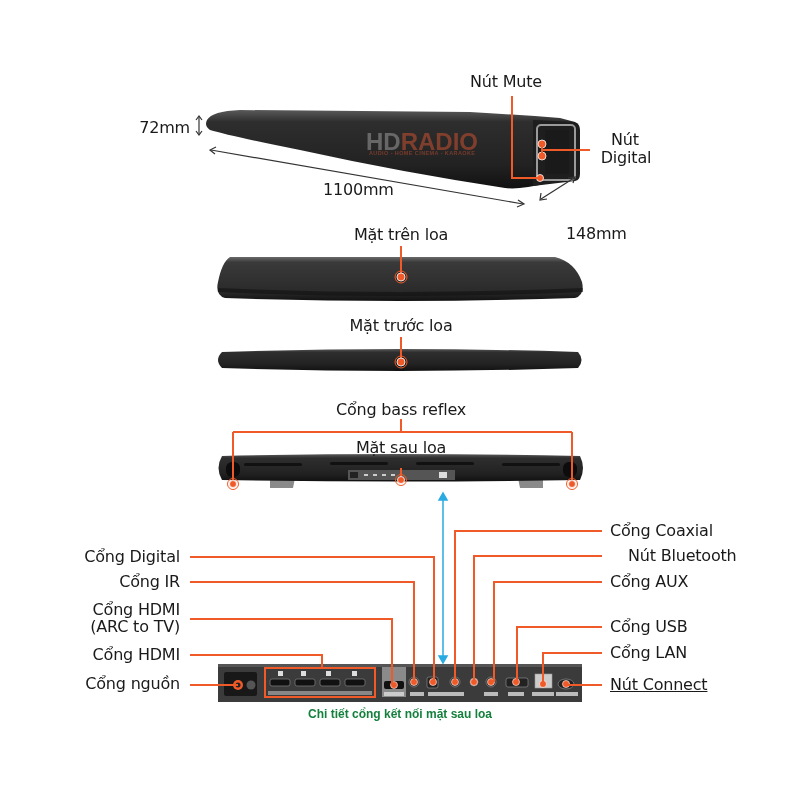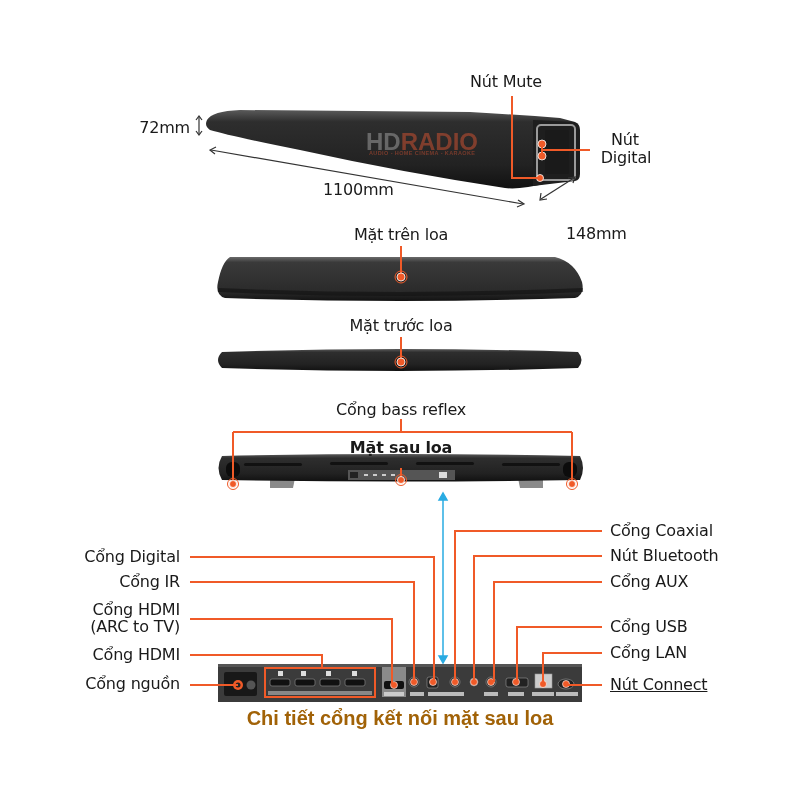--- a/index.html
+++ b/index.html
@@ -3,22 +3,22 @@
 <meta charset="utf-8">
 <style>
   html, body { margin:0; padding:0; background:#ffffff; }
   body { width:800px; height:800px; position:relative; overflow:hidden;
          font-family:"DejaVu Sans", "Liberation Sans", sans-serif; color:#1a1a1a; }
   #stage { position:absolute; left:0; top:0; width:800px; height:800px; }
   .lbl { position:absolute; font-size:16px; line-height:16px; white-space:nowrap; color:#1a1a1a; letter-spacing:-0.2px; }
   .lbl.r { text-align:right; }
   .lbl.c { text-align:center; transform:translateX(-50%); }
   .caption { position:absolute; left:400px; top:707px; transform:translateX(-50%);
-             font-family:"Liberation Sans", sans-serif; font-weight:bold; font-size:20px;
-             color:#a16207; white-space:nowrap; }
+             font-family:"Liberation Sans", sans-serif; font-weight:bold; font-size:12px;
+             color:#15803d; white-space:nowrap; }
   .watermark { position:absolute; left:366px; top:128px; font-family:"Liberation Sans", sans-serif;
                font-weight:bold; font-size:24px; letter-spacing:0px; color:rgba(200,80,50,0.55); }
   .watermark .hd { color:rgba(180,180,180,0.45); }
   .watermark-sub { position:absolute; left:369px; top:150px; font-family:"Liberation Sans", sans-serif;
                    font-weight:bold; font-size:5.5px; letter-spacing:0.4px; color:rgba(200,80,50,0.5); }
 </style>
 </head>
 <body>
 
 <div id="stage">
@@ -206,30 +206,30 @@
   <div class="lbl" style="left:323px;top:182px;">1100mm</div>
   <div class="lbl" style="left:566px;top:190px;margin-top:36px;">148mm</div>
 
   <div class="lbl" style="left:470px;top:74px;">Nút Mute</div>
   <div class="lbl c" style="left:625px;top:132px;">Nút</div>
   <div class="lbl c" style="left:626px;top:150px;">Digital</div>
 
   <div class="lbl c" style="left:401px;top:227px;">Mặt trên loa</div>
   <div class="lbl c" style="left:401px;top:318px;">Mặt trước loa</div>
   <div class="lbl c" style="left:401px;top:402px;">Cổng bass reflex</div>
-  <div class="lbl c" style="left:401px;top:440px;font-weight:bold;">Mặt sau loa</div>
+  <div class="lbl c" style="left:401px;top:440px;">Mặt sau loa</div>
 
   <div class="lbl r" style="left:40px;top:549px;width:140px;">Cổng Digital</div>
   <div class="lbl r" style="left:40px;top:574px;width:140px;">Cổng IR</div>
   <div class="lbl r" style="left:40px;top:602px;width:140px;">Cổng HDMI</div>
   <div class="lbl r" style="left:40px;top:619px;width:140px;">(ARC to TV)</div>
   <div class="lbl r" style="left:40px;top:647px;width:140px;">Cổng HDMI</div>
   <div class="lbl r" style="left:40px;top:676px;width:140px;">Cổng nguồn</div>
 
   <div class="lbl" style="left:610px;top:523px;">Cổng Coaxial</div>
-  <div class="lbl" style="left:610px;top:548px;">Nút Bluetooth</div>
+  <div class="lbl" style="left:628px;top:548px;">Nút Bluetooth</div>
   <div class="lbl" style="left:610px;top:574px;">Cổng AUX</div>
   <div class="lbl" style="left:610px;top:619px;">Cổng USB</div>
   <div class="lbl" style="left:610px;top:645px;">Cổng LAN</div>
   <div class="lbl" style="left:610px;top:677px;text-decoration:underline;">Nút Connect</div>
 
   <div class="caption">Chi tiết cổng kết nối mặt sau loa</div>
 </div>
 
 </body></html>

